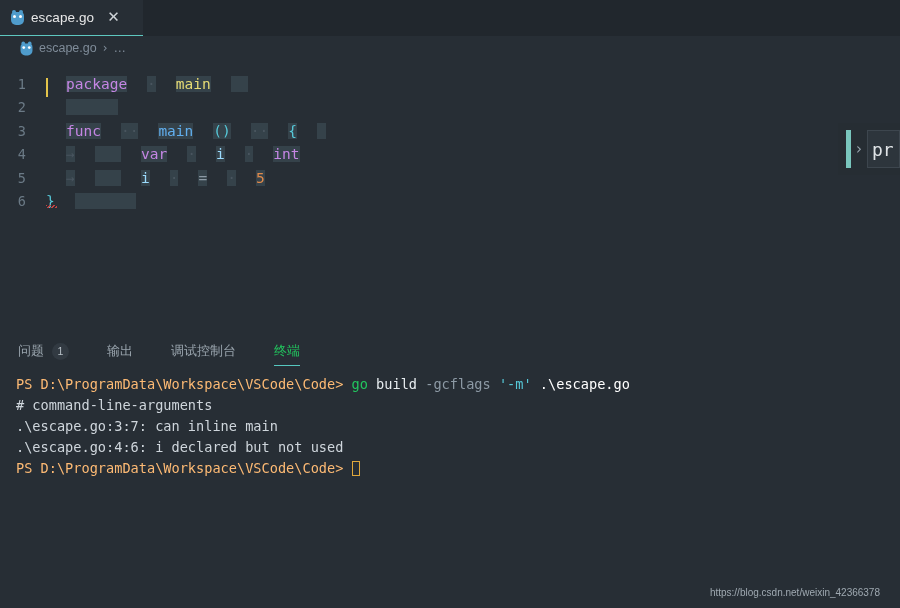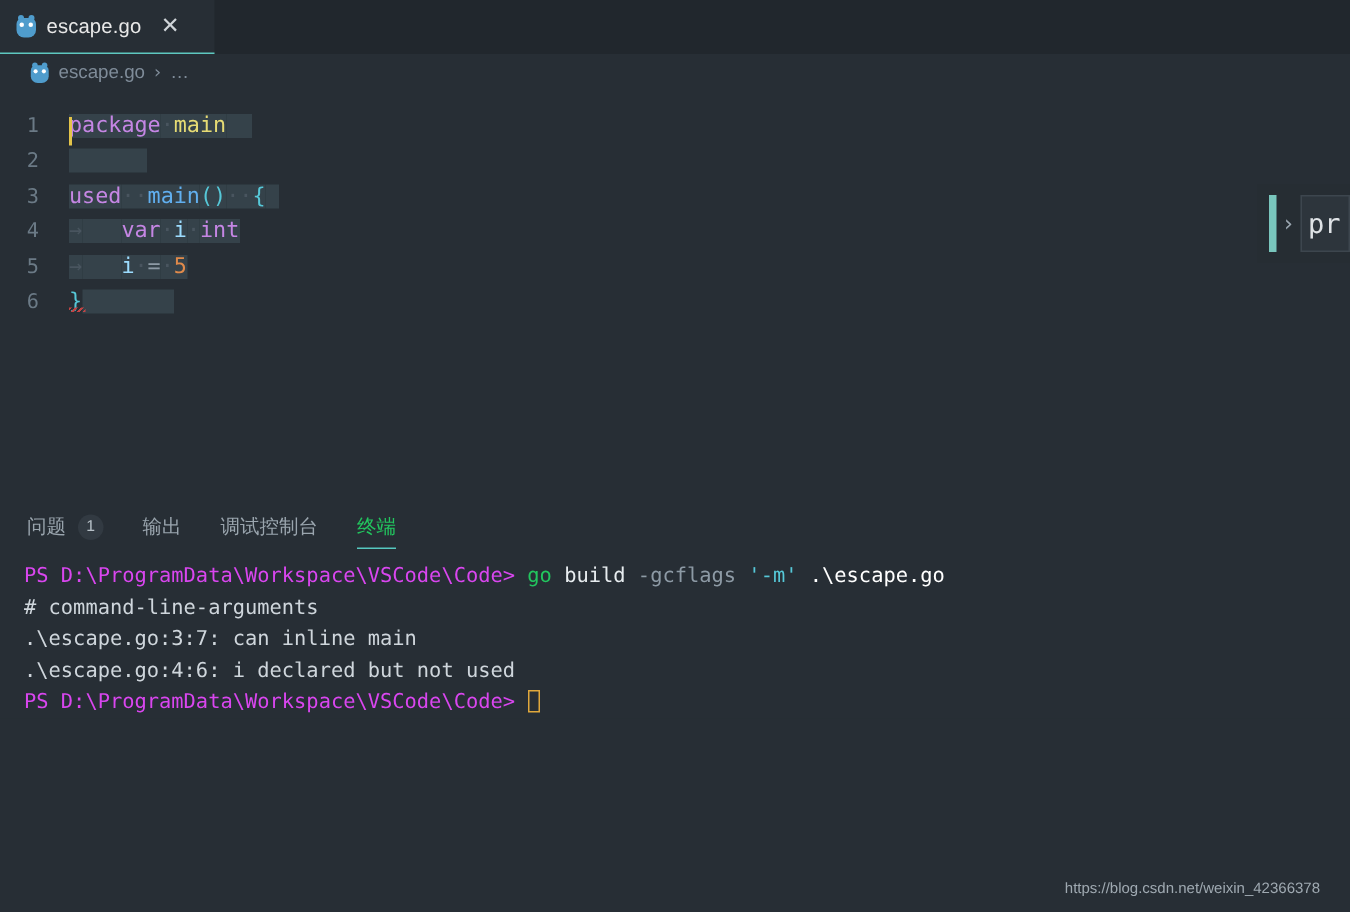--- a/index.html
+++ b/index.html
@@ -135,20 +135,21 @@
   }
   .ctext {
     position: relative;
     display: inline-block;
     padding: 0;
   }
   .sel {
     background: #35424a;
     display: inline;
     box-decoration-break: clone;
+    margin-left: 20px;
   }
   
   .kw      { color: #c586e4; }  
   .pkg     { color: #e6db74; }  
   .fn      { color: #61afef; }  
   .punct   { color: #56c8d8; }  
   .ident   { color: #9cdcfe; }  
   .op      { color: #8d9aa5; }  
   .num     { color: #e08a4b; }  
   .dot     { color: #49555f; }  
@@ -213,21 +214,21 @@
   }
 
   
   .panel {
     background: #272e35;
     padding-top: 4px;
   }
   .panel-tabs {
     display: flex;
     align-items: flex-end;
-    gap: 0;
+    gap: 12px;
     padding-left: 18px;
     height: 30px;
   }
   .ptab {
     display: flex;
     align-items: center;
     gap: 8px;
     height: 28px;
     margin-right: 26px;
     font-size: 13px;
@@ -255,21 +256,21 @@
   
   .terminal {
     padding: 8px 0 0 16px;
     font-family: "DejaVu Sans Mono", monospace;
     font-size: 13.6px;
     line-height: 21px;
     color: #cfd6dc;
     white-space: pre;
   }
   .t-line { white-space: pre; height: 21px; }
-  .t-prompt   { color: #d946ef; }
+  .t-prompt   { color: #fdba74; }
   .t-cmd-go   { color: #22c55e; }
   .t-cmd      { color: #e7ecef; }
   .t-flag     { color: #8d9aa5; }
   .t-str      { color: #56c8d8; }
   .t-path     { color: #ffffff; }
   .t-err      { color: #cfd6dc; }
   .t-cursor {
     display: inline-block;
     width: 8px;
     height: 15px;
@@ -316,21 +317,21 @@
   </span>
   <span class="bc-text">escape.go</span>
   <span class="bc-sep">›</span>
   <span class="bc-dots">…</span>
 </div>
 
 <div class="editor">
   <div id="code-lines">
       <div class="code-line"><span class="lnum">1</span><span class="ctext"><span class="cursor-bar"></span><span class="kw sel">package</span><span class="dot sel">·</span><span class="pkg sel">main</span><span class=" sel">  </span></span></div>
       <div class="code-line"><span class="lnum">2</span><span class="ctext"><span class=" sel">      </span></span></div>
-      <div class="code-line"><span class="lnum">3</span><span class="ctext"><span class="kw sel">used</span><span class="dot sel">··</span><span class="fn sel">main</span><span class="punct sel">()</span><span class="dot sel">··</span><span class="punct sel">{</span><span class=" sel"> </span></span></div>
+      <div class="code-line"><span class="lnum">3</span><span class="ctext"><span class="kw sel">func</span><span class="dot sel">··</span><span class="fn sel">main</span><span class="punct sel">()</span><span class="dot sel">··</span><span class="punct sel">{</span><span class=" sel"> </span></span></div>
       <div class="code-line"><span class="lnum">4</span><span class="ctext"><span class="arrow sel">→</span><span class=" sel">   </span><span class="kw sel">var</span><span class="dot sel">·</span><span class="ident sel">i</span><span class="dot sel">·</span><span class="kw sel">int</span></span></div>
       <div class="code-line"><span class="lnum">5</span><span class="ctext"><span class="arrow sel">→</span><span class=" sel">   </span><span class="ident sel">i</span><span class="dot sel">·</span><span class="op sel">=</span><span class="dot sel">·</span><span class="num sel">5</span></span></div>
       <div class="code-line"><span class="lnum">6</span><span class="ctext"><span class="punct">}</span><span class=" sel">       </span><span class="squiggle"></span></span></div>
     </div>
   <div class="overlay-right">
     <span class="ov-bar"></span>
     <span class="ov-chev">›</span>
     <span class="ov-box">pr</span>
   </div>
 </div>

